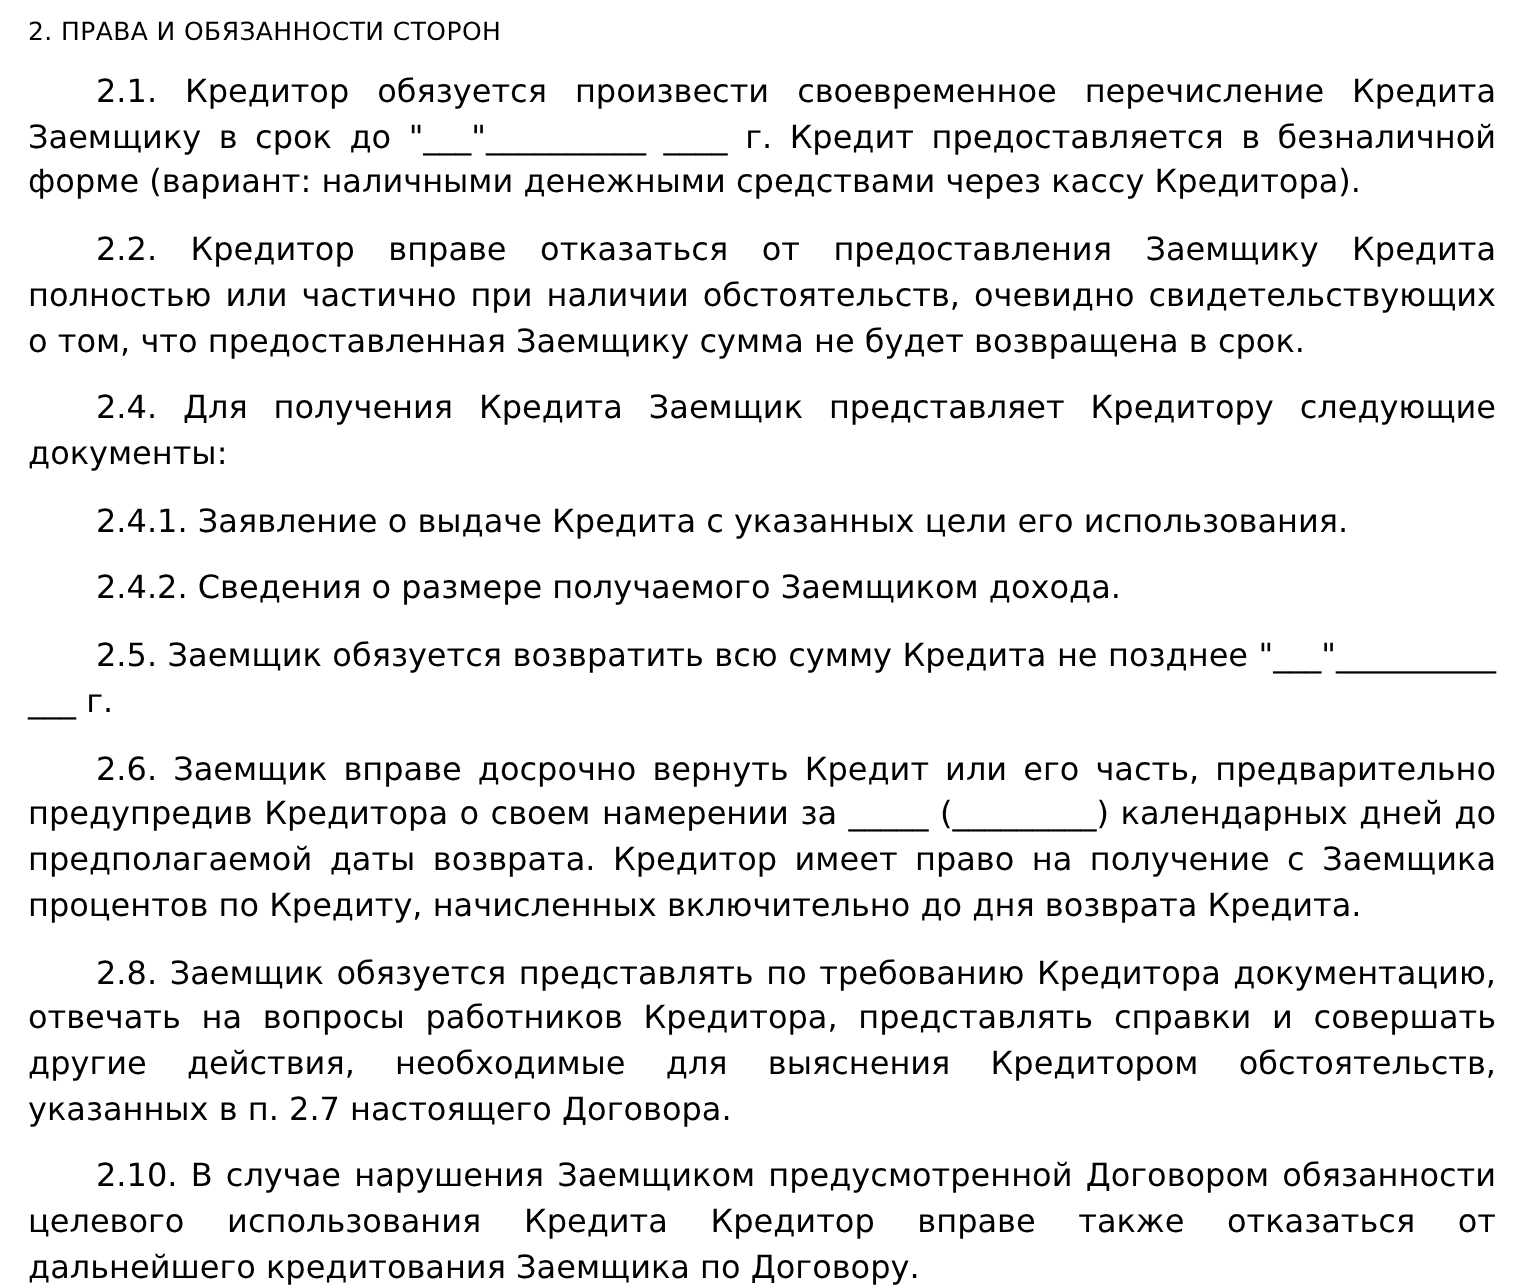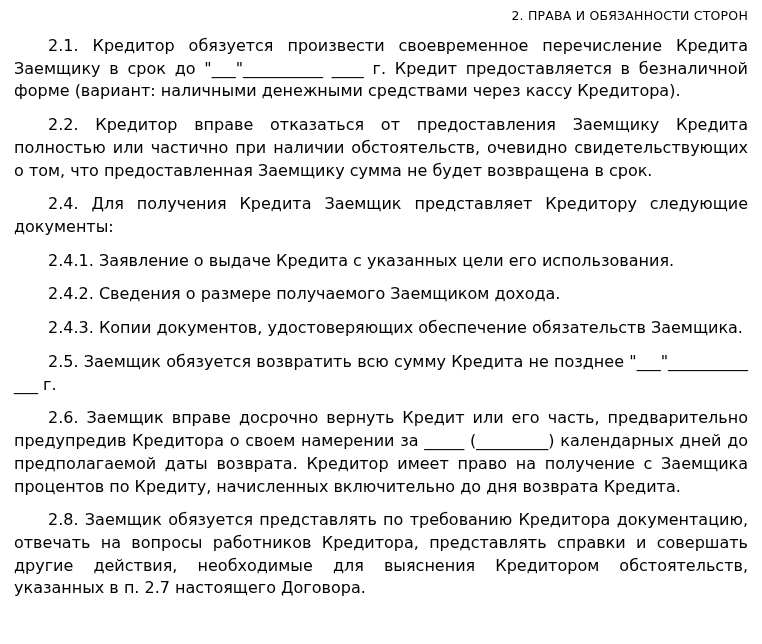--- a/index.html
+++ b/index.html
@@ -15,21 +15,21 @@
     overflow: hidden;
   }
   .page {
     width: 762px;
     height: 644px;
     box-sizing: border-box;
     padding: 6px 14px 0 14px;
     position: relative;
   }
   .doc-title {
-    text-align: right;
+    text-align: left;
     font-size: 12.5px;
     letter-spacing: 0.2px;
     margin: 2px 0 12px 0;
     line-height: 1.2;
   }
   .para {
     font-size: 16px;
     line-height: 1.42;
     text-align: justify;
     text-justify: inter-word;
@@ -45,17 +45,17 @@
 <body>
 
 <div class="page">
   <div class="doc-title">2. ПРАВА И ОБЯЗАННОСТИ СТОРОН</div>
 
   <p class="para">2.1. Кредитор обязуется произвести своевременное перечисление Кредита Заемщику в срок до "___"__________ ____ г. Кредит предоставляется в безналичной форме (вариант: наличными денежными средствами через кассу Кредитора).</p>
   <p class="para">2.2. Кредитор вправе отказаться от предоставления Заемщику Кредита полностью или частично при наличии обстоятельств, очевидно свидетельствующих о том, что предоставленная Заемщику сумма не будет возвращена в срок.</p>
   <p class="para">2.4. Для получения Кредита Заемщик представляет Кредитору следующие документы:</p>
   <p class="para">2.4.1. Заявление о выдаче Кредита с указанных цели его использования.</p>
   <p class="para">2.4.2. Сведения о размере получаемого Заемщиком дохода.</p>
-  <p class="para">2.4.3. Копии документов, удостоверяющих обеспечение обязательств Заемщика.</p>
   <p class="para">2.5. Заемщик обязуется возвратить всю сумму Кредита не позднее "___"__________ ___ г.</p>
   <p class="para">2.6. Заемщик вправе досрочно вернуть Кредит или его часть, предварительно предупредив Кредитора о своем намерении за _____ (_________) календарных дней до предполагаемой даты возврата. Кредитор имеет право на получение с Заемщика процентов по Кредиту, начисленных включительно до дня возврата Кредита.</p>
   <p class="para">2.8. Заемщик обязуется представлять по требованию Кредитора документацию, отвечать на вопросы работников Кредитора, представлять справки и совершать другие действия, необходимые для выяснения Кредитором обстоятельств, указанных в п. 2.7 настоящего Договора.</p>
+  <p class="para last">2.10. В случае нарушения Заемщиком предусмотренной Договором обязанности целевого использования Кредита Кредитор вправе также отказаться от дальнейшего кредитования Заемщика по Договору.</p>
 </div>
 
 </body></html>

